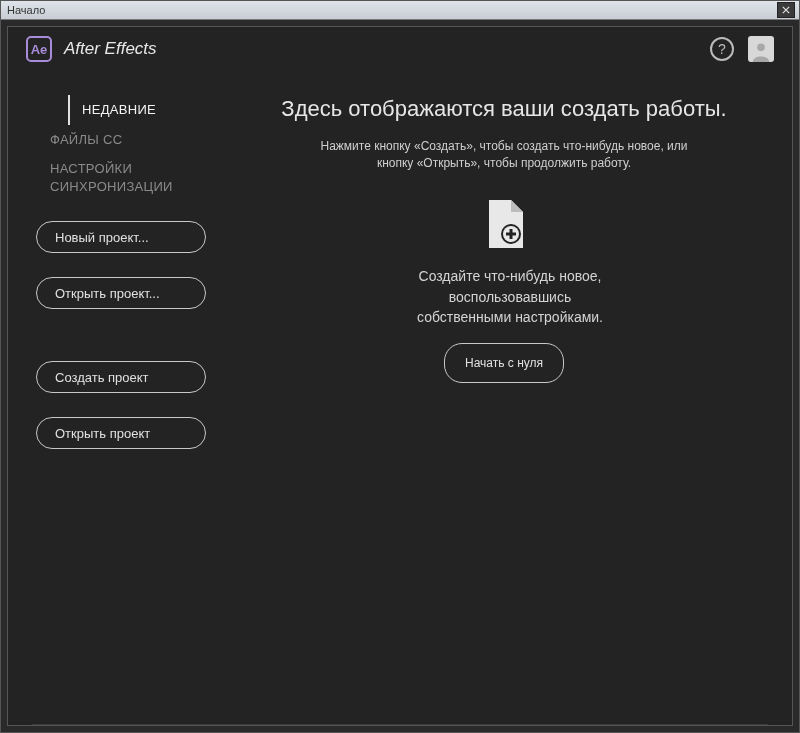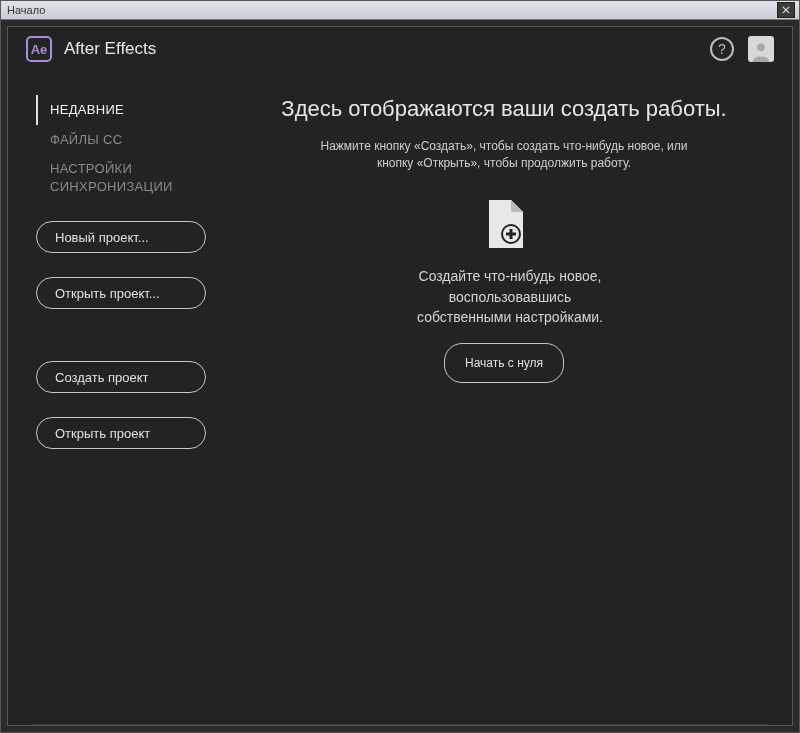--- a/index.html
+++ b/index.html
@@ -74,20 +74,21 @@
     font-size: 13px;
     font-weight: 600;
     color: #a98cd9;
     margin-right: 12px;
     box-sizing: border-box;
   }
   .app-title {
     font-size: 17px;
     font-weight: 300;
     flex: 0 0 auto;
+    font-style: italic;
   }
   .header-spacer { flex: 1; }
   .help-btn {
     width: 24px;
     height: 24px;
     border: 2px solid #bbb;
     border-radius: 50%;
     color: #bbb;
     display: flex;
     align-items: center;
@@ -127,20 +128,21 @@
     color: #8a8a8a;
     padding: 6px 0 6px 14px;
     cursor: pointer;
     line-height: 1.35;
   }
   .nav-item.active {
     color: #f2f2f2;
     border-left: 2px solid #e0e0e0;
     padding-left: 12px;
     font-weight: 500;
+    margin-left: 32px;
   }
 
   .btn-group { margin-top: 20px; }
   .btn-group.second { margin-top: 28px; }
   .pill-btn {
     width: 170px;
     height: 32px;
     border: 1px solid #c8c8c8;
     border-radius: 18px;
     color: #e0e0e0;

